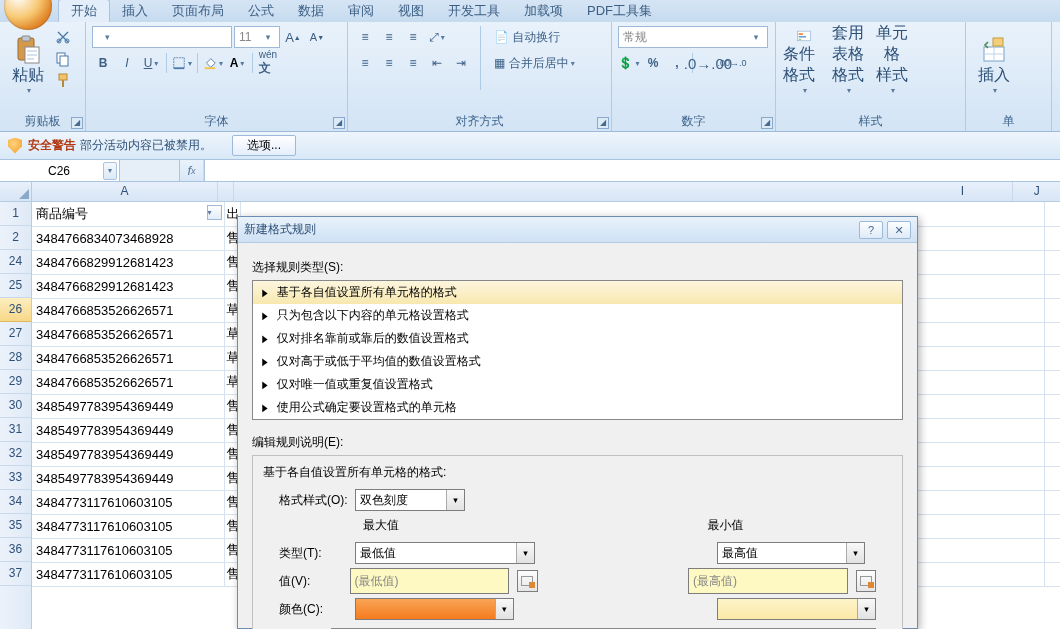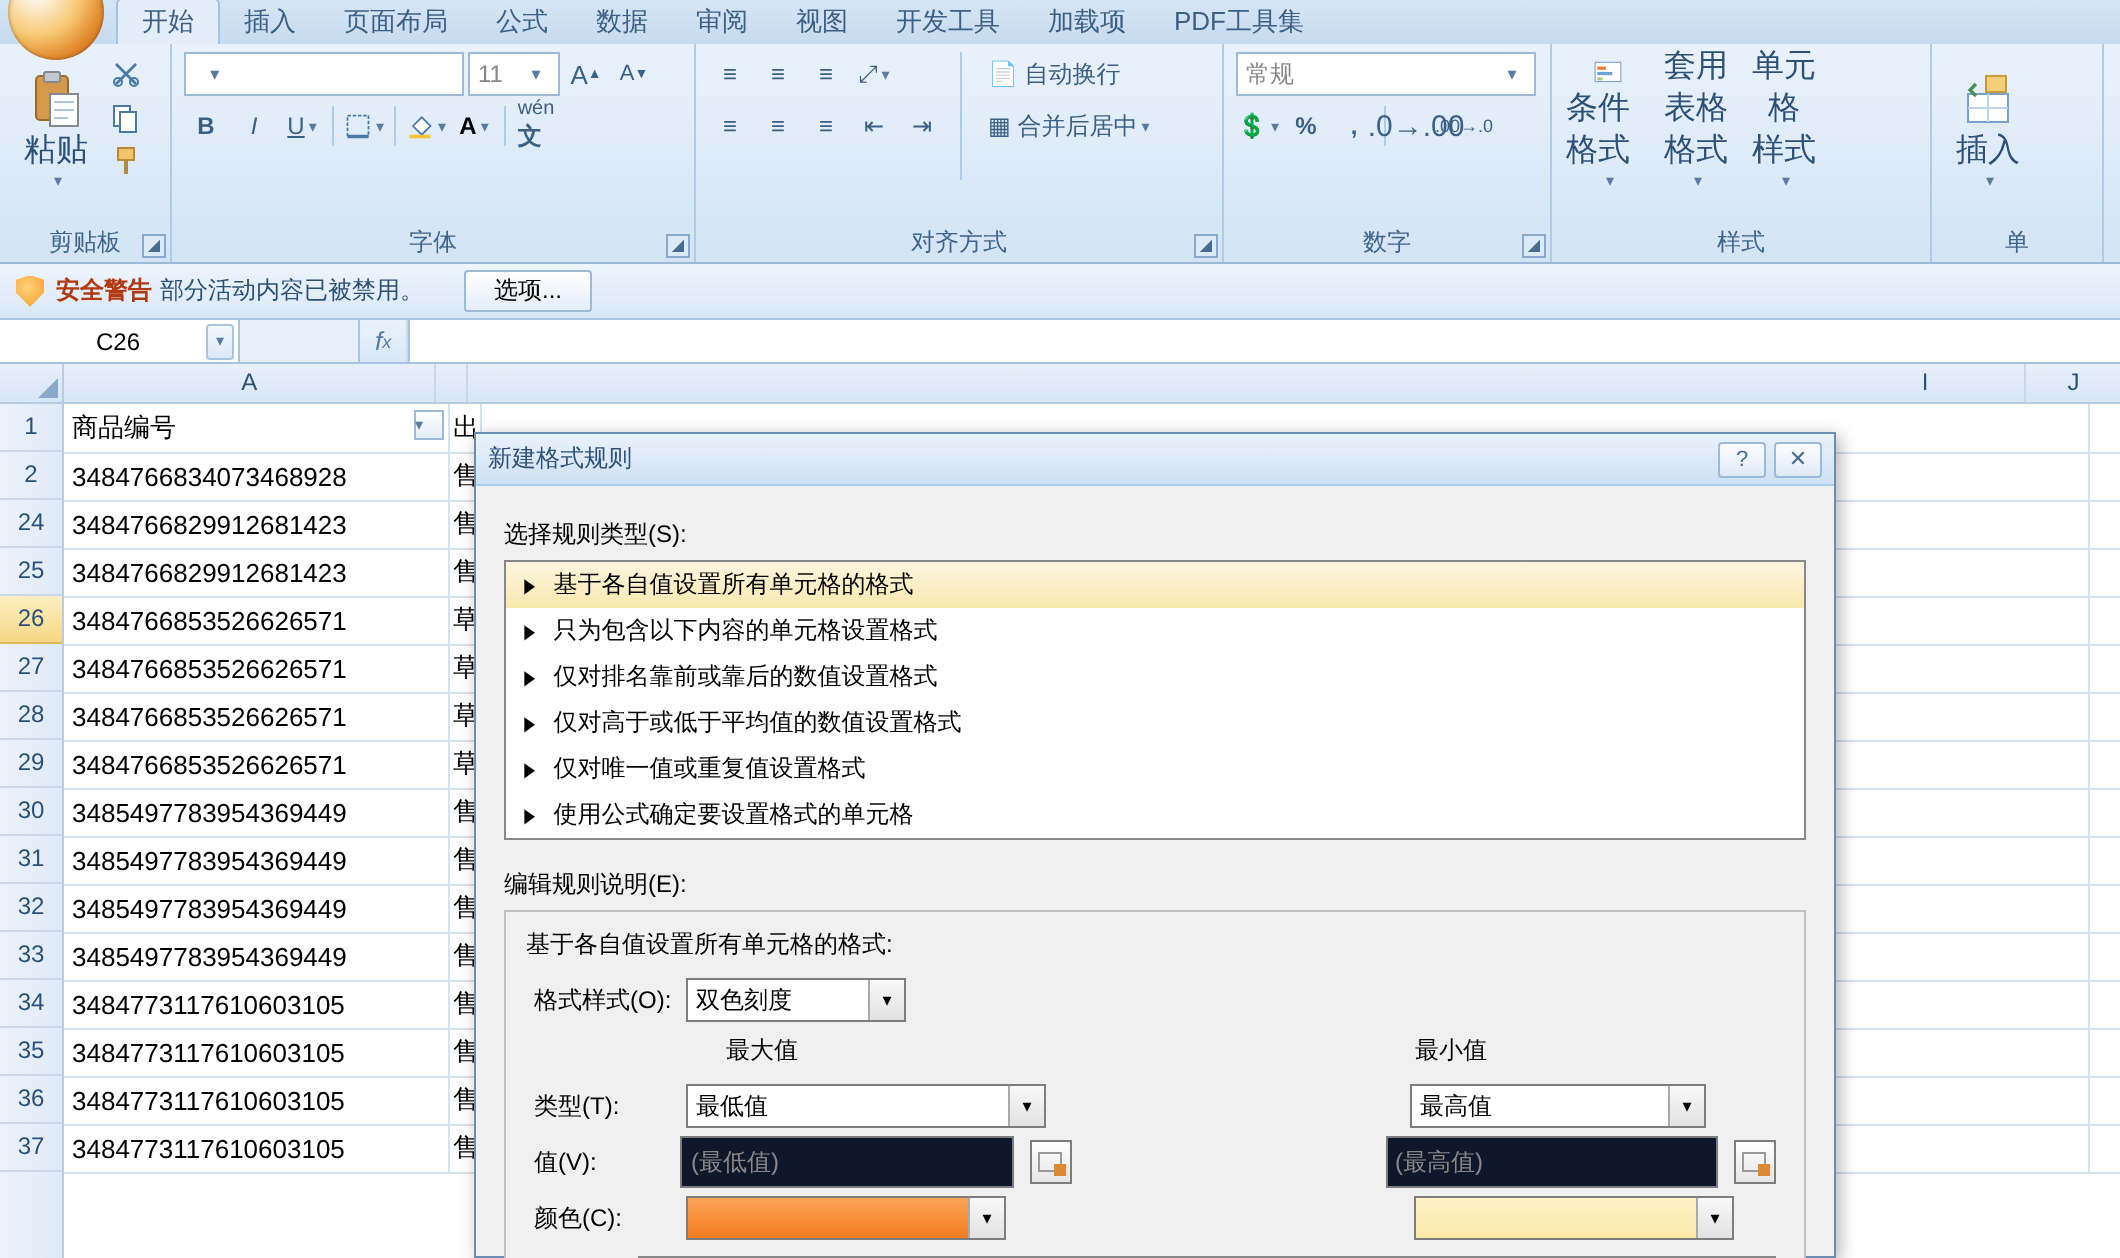--- a/index.html
+++ b/index.html
@@ -63,27 +63,27 @@
   .dialog { position: absolute; left: 237px; top: 216px; width: 681px; height: 413px; background: #f0f0f0; border: 1px solid #6b8db2; box-shadow: 2px 2px 8px rgba(0,0,0,.3); z-index: 50; }
   .dlg-title { height: 26px; background: linear-gradient(#e9f2fb,#cfe1f4); display: flex; align-items: center; padding: 0 6px; color: #2d5077; font-size: 12px; border-bottom: 1px solid #b0cbe6; }
   .dlg-title .spacer { flex: 1; }
   .dlg-title .tbtn { width: 24px; height: 18px; margin-left: 4px; border: 1px solid #9cb9d8; border-radius: 2px; background: linear-gradient(#fcfeff,#dfeaf7); text-align: center; font-size: 11px; line-height: 16px; color: #486b90; }
   .dlg-body { padding: 10px 14px; font-size: 12px; }
   .dlg-body .lbl { margin: 6px 0 4px; }
   .rule-list { border: 1px solid #888; background: #fff; }
   .rule-list .ritem { padding: 3px 8px; display: flex; align-items: center; gap: 8px; }
   .rule-list .ritem.sel { background: linear-gradient(#fdf6df,#f8e8ae); }
   .blk { display: inline-block; transform: scaleX(0.7); font-size: 10px; }
-  .form-row { display: flex; align-items: center; margin: 4px 4px; gap: 6px; }
+  .form-row { display: flex; align-items: center; margin: 4px 16px; gap: 6px; }
   .fl { width: 70px; }
   .combo { height: 22px; border: 1px solid #7d7d7d; background: #fff; display: flex; align-items: center; padding: 0 4px; position: relative; }
   .combo .carrow { position: absolute; right: 0; top: 0; width: 18px; height: 20px; border-left: 1px solid #aaa; background: linear-gradient(#f8f8f8,#e2e2e2); text-align: center; font-size: 9px; line-height: 20px; }
   .minmax { display: flex; gap: 160px; margin-top: 6px; }
   .mmcol { width: 200px; }
-  .txtinput { height: 22px; border: 1px solid #7d7d7d; background: #0f172a; padding: 12px 4px; width: 172px; display: inline-flex; align-items: center; color: #888; }
+  .txtinput { height: 22px; border: 1px solid #7d7d7d; background: #fef9c3; padding: 12px 4px; width: 172px; display: inline-flex; align-items: center; color: #888; }
   .refbtn { width: 22px; height: 22px; border: 1px solid #7d7d7d; margin-left: 2px; background: linear-gradient(#fefefe,#e6e6e6); display: inline-flex; align-items: center; justify-content: center; }
   .refbtn span { width: 12px; height: 10px; border: 1px solid #999; position: relative; }
   .refbtn span::after { content:""; position:absolute; right:-3px; bottom:-3px; width:6px; height:6px; background:#d83; }
   .colorswatch { width: 160px; height: 22px; border: 1px solid #7d7d7d; display: inline-block; vertical-align: middle; position: relative; }
   .colorswatch .carrow { position: absolute; right: 0; top: 0; width: 18px; height: 20px; border-left: 1px solid #aaa; background: linear-gradient(#f8f8f8,#e2e2e2); text-align: center; font-size: 9px; line-height: 20px; }
   .preview { height: 26px; border: 1px solid #888; background: linear-gradient(90deg,#f57c1f,#f9a84c,#fccb85,#fde5b3,#fff3cc); flex: 1; }
 
   .icon16 { width: 16px; height: 16px; display: inline-block; }
 </style>
 </head>

